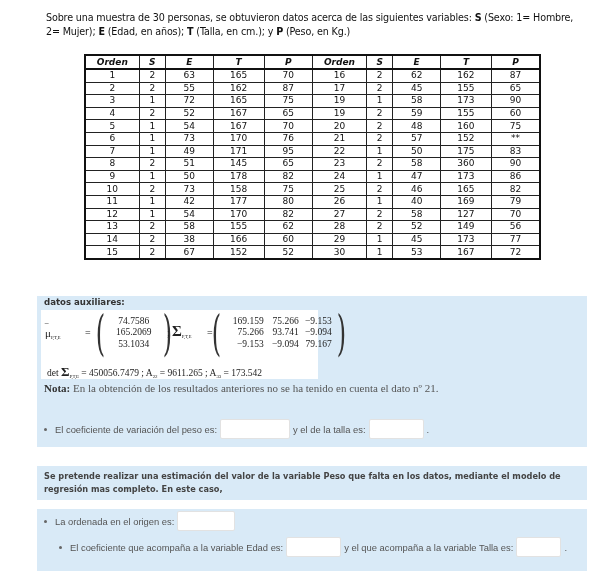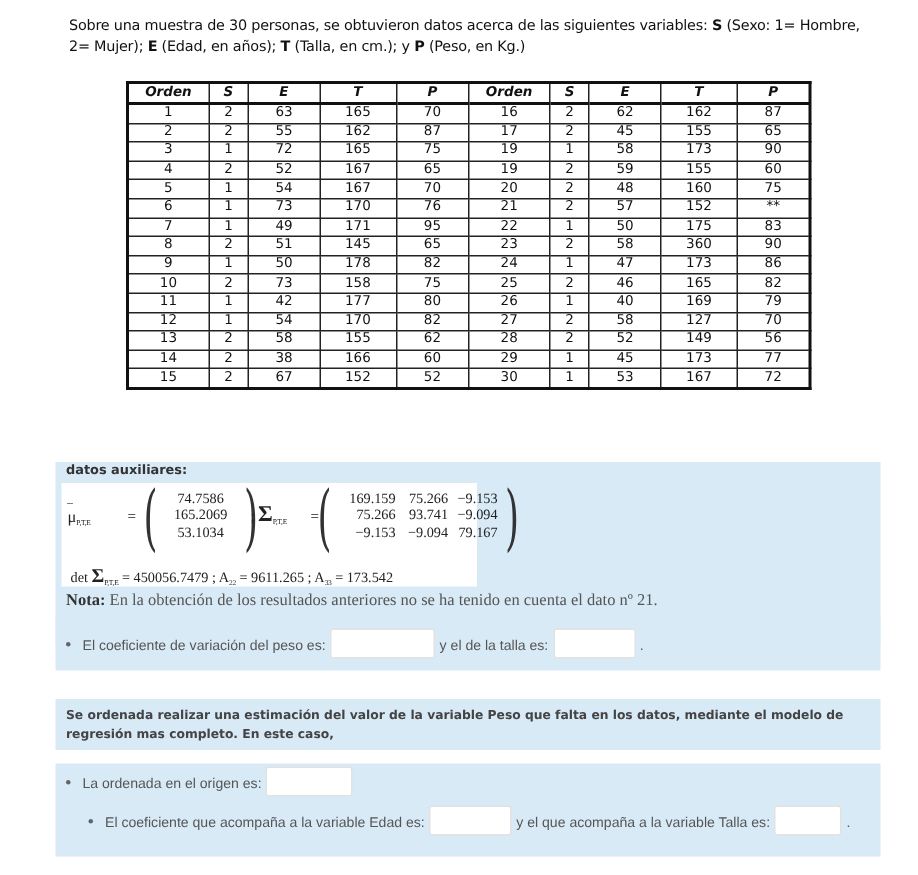--- a/index.html
+++ b/index.html
@@ -12,21 +12,21 @@
   table.data th, table.data td { border: 1px solid #222; text-align: center; padding: 0; height: 11.6px; line-height: 11px; }
   table.data th { font-weight: bold; font-style: italic; border-bottom: 2px solid #111; height: 12px; margin-left: 12px; }
   table.data { border: 2px solid #111; }
   table.data col.c-orden { width: 58px; }
   table.data col.c-s { width: 30px; }
   table.data col.c-e { width: 54px; }
   table.data col.c-t { width: 57px; }
   table.data col.c-p { width: 55px; }
 
   .box { position: absolute; left: 37px; width: 550px; background: #d9eaf7; }
-  .box.aux { top: 308px; height: 122px; }
+  .box.aux { top: 296px; height: 122px; }
   .box.cv { top: 412px; height: 35px; }
   .box.intro2 { top: 466px; height: 34px; }
   .box.reg { top: 509px; height: 62px; }
 
   .aux-title { position: absolute; left: 7px; top: 1px; font-family: "DejaVu Sans", sans-serif; font-weight: bold; font-size: 8.6px; color: #333; }
   .formula { position: absolute; left: 4px; top: 14px; width: 277px; height: 69px; background: #ffffff; font-family: "Liberation Serif", serif; font-size: 9.5px; color: #222; }
   .mu { position: absolute; left: 4px; top: 17px; font-size: 11px; }
   .mu .bar { position: absolute; left: 0; top: -4px; font-size: 10px; }
   .sub { font-size: 5px; vertical-align: -2px; letter-spacing: -0.2px; }
   .eq { position: absolute; font-size: 10px; }
@@ -319,21 +319,21 @@
     <span class="bullet"></span>
     <span>El coeficiente de variación del peso es:</span>
     <input class="inp" style="width: 70px;" value="">
     <span>y el de la talla es:</span>
     <input class="inp" style="width: 55px;" value="">
     <span>.</span>
   </div>
 </div>
 
 <div class="box intro2">
-  <div class="txt">Se ordenada realizar una estimación del valor de la variable Peso que falta en los datos, mediante el modelo de regresión mas completo. En este caso,</div>
+  <div class="txt">Se pretende realizar una estimación del valor de la variable Peso que falta en los datos, mediante el modelo de regresión mas completo. En este caso,</div>
 </div>
 
 <div class="box reg">
   <div class="line" style="left:7px; top:2px;">
     <span class="bullet"></span>
     <span>La ordenada en el origen es:</span>
     <input class="inp" style="width: 58px;" value="">
   </div>
   <div class="line" style="left:22px; top:28px;">
     <span class="bullet"></span>

